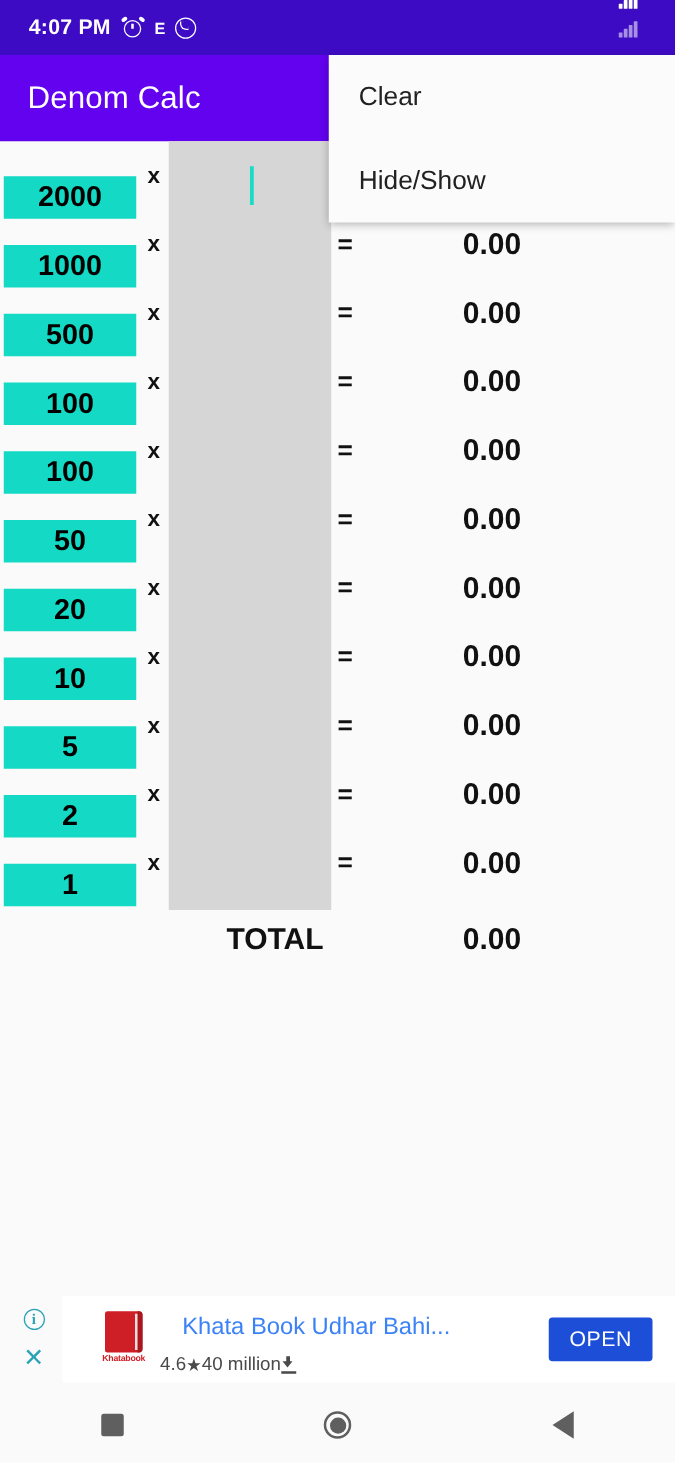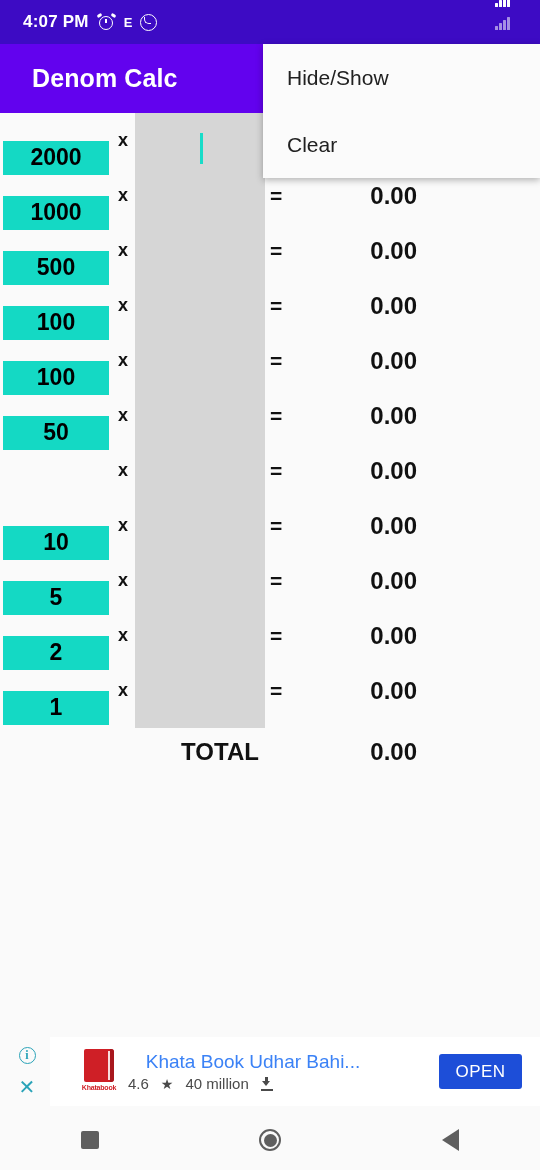--- a/index.html
+++ b/index.html
@@ -108,22 +108,22 @@
   }
 
   
   #app-bar {
     position: absolute; left: 0; top: 44px;
     width: 540px; height: 69px;
     background: #6202ee;
     display: flex; align-items: center;
   }
   #app-title {
-    color: #ffffff; font-size: 25px; font-weight: bold;
-    padding-left: 32px; letter-spacing: .1px; text-align: center;
+    color: #ffffff; font-size: 25px; font-weight: normal;
+    padding-left: 22px; letter-spacing: .1px; text-align: center;
   }
 
   
   #overflow-menu {
     position: absolute; left: 263px; top: 44px;
     width: 277px; height: 134px;
     background: #fbfbfb;
     box-shadow: 0 2px 7px rgba(0,0,0,.30);
     z-index: 40;
   }
@@ -232,21 +232,21 @@
     margin-top: 2px; font-size: 7px; color: #cf1f26; font-weight: bold;
     letter-spacing: -.2px;
   }
   #ad-text { position: absolute; left: 78px; top: 14px; width: 250px; }
   #ad-title {
     font-size: 19px; color: #3b82f6; white-space: nowrap;
     overflow: hidden;
     text-align: center;
   }
   #ad-sub {
-    margin-top: 2px; display: flex; align-items: center; gap: 12px;
+    margin-top: 10px; display: flex; align-items: center; gap: 0;
     font-size: 15px; color: #4a4a4a;
   }
   .star { color: #4a4a4a; font-size: 14px; }
   .dl-ico { position: relative; width: 12px; height: 14px; }
   .dl-ico:before {
     content: ""; position: absolute; left: 4.5px; top: 0;
     width: 3px; height: 6px; background: #4a4a4a;
   }
   .dl-ico:after {
     content: ""; position: absolute; left: 1.5px; top: 4px;
@@ -370,20 +370,21 @@
         <span class="eq">=</span>
         <span class="amount">0.00</span>
       </div>
       <div class="row">
         <button class="denom-btn">50</button>
         <span class="times">x</span>
         <span class="eq">=</span>
         <span class="amount">0.00</span>
       </div>
       <div class="row">
+        <button class="denom-btn">20</button>
         <span class="times">x</span>
         <span class="eq">=</span>
         <span class="amount">0.00</span>
       </div>
       <div class="row">
         <button class="denom-btn">10</button>
         <span class="times">x</span>
         <span class="eq">=</span>
         <span class="amount">0.00</span>
       </div>
@@ -406,22 +407,22 @@
         <span class="amount">0.00</span>
       </div>
     </div>
 
   <div id="total-row">
     <span id="total-label">TOTAL</span>
     <span id="total-value">0.00</span>
   </div>
 
   <div id="overflow-menu">
+      <div class="menu-item">Clear</div>
       <div class="menu-item">Hide/Show</div>
-      <div class="menu-item">Clear</div>
     </div>
 
   <div id="ad-banner">
     <div id="ad-controls">
       <span class="ad-info">i</span>
       <span class="ad-close">✕</span>
     </div>
     <div id="ad-app-icon">
       <span class="book"></span>
       <span id="ad-brand">Khatabook</span>

